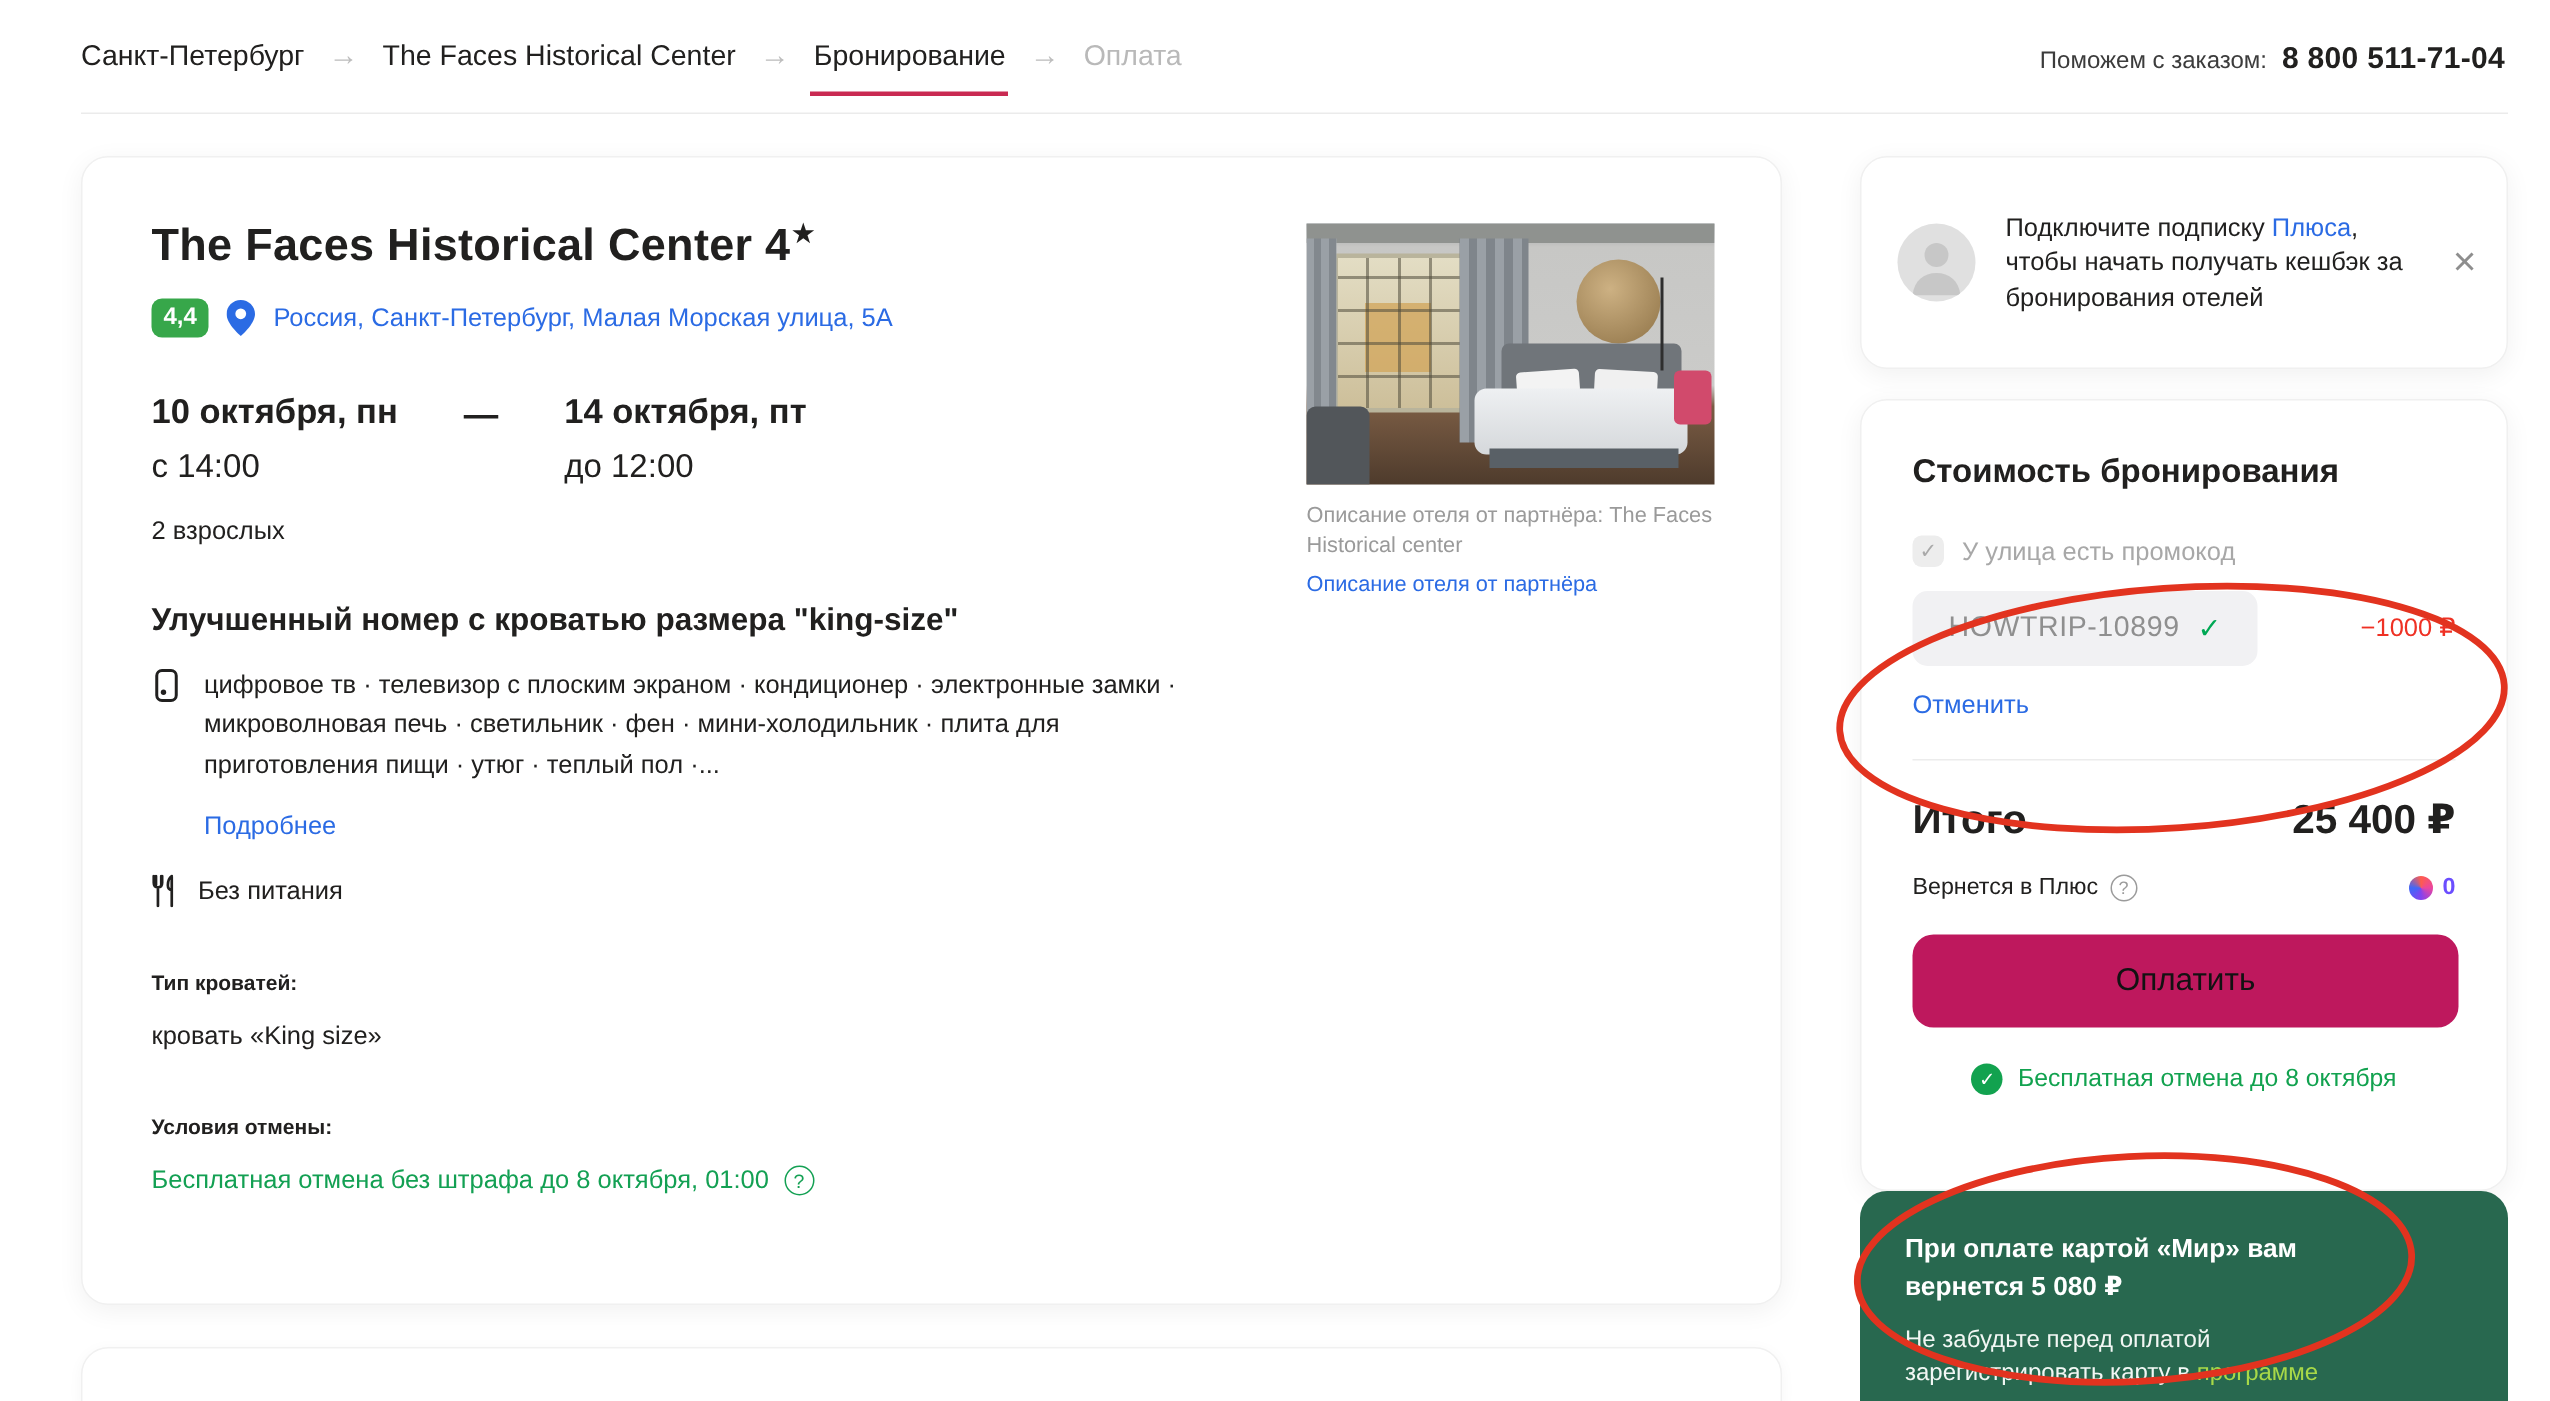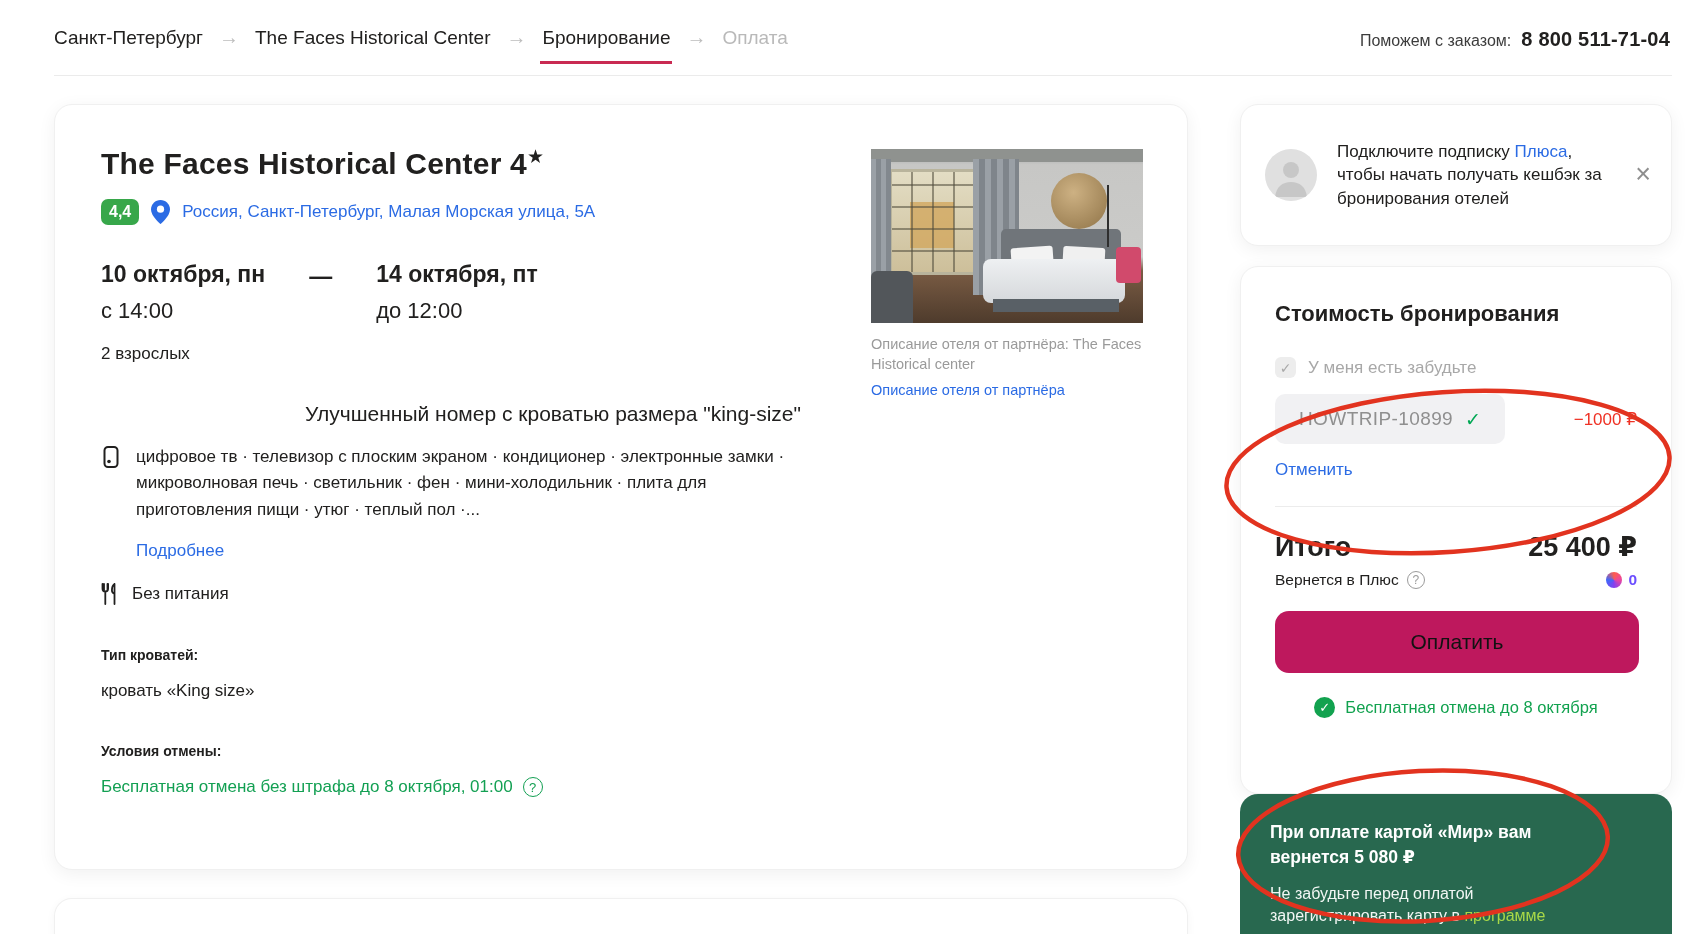--- a/index.html
+++ b/index.html
@@ -26,21 +26,21 @@
   .hotel-title{font-size:30px;font-weight:700;margin:0;letter-spacing:.2px;}
   .hotel-star{font-size:19px;vertical-align:super;line-height:0;}
   .rating-row{display:flex;align-items:center;gap:12px;margin-top:18px;}
   .rating-badge{background:#37a74a;color:#fff;font-weight:700;font-size:16px;border-radius:7px;padding:4px 8px;}
   .address{color:#2b6be4;font-size:17px;text-decoration:none;cursor:pointer;}
   .dates{display:flex;gap:44px;margin-top:36px;align-items:flex-start;}
   .date-big{font-size:23px;font-weight:700;}
   .date-sub{font-size:22px;margin-top:10px;}
   .date-dash{font-size:23px;font-weight:700;margin-top:2px;}
   .guests{font-size:17px;margin-top:20px;}
-  .room-name{font-size:21px;font-weight:400;margin-top:38px;width:700px;text-align:right;}
+  .room-name{font-size:21px;font-weight:700;margin-top:38px;width:700px;}
   .amenity-row{display:flex;gap:13px;margin-top:18px;width:700px;}
   .amenity-icon{flex:0 0 22px;padding-top:2px;}
   .amenities{font-size:17px;line-height:1.55;color:#21201f;}
   .more-link{display:inline-block;color:#2b6be4;font-size:17px;margin:18px 0 0 35px;cursor:pointer;}
   .meal-row{display:flex;gap:13px;align-items:center;margin-top:22px;font-size:17px;}
   .block-label{font-size:14px;font-weight:700;margin-top:42px;}
   .block-value{font-size:17px;margin-top:18px;}
   .cancel-policy{display:flex;align-items:center;gap:10px;margin-top:18px;color:#13a053;font-size:17px;}
   .qmark{display:inline-flex;align-items:center;justify-content:center;width:20px;height:20px;border:1.5px solid currentColor;border-radius:50%;font-size:13px;cursor:pointer;}
   .qmark.grey{color:#9b9b9b;width:18px;height:18px;font-size:12px;}
@@ -66,21 +66,21 @@
   .checkbox{width:21px;height:21px;border-radius:6px;background:#ededed;display:flex;align-items:center;justify-content:center;color:#a9a9a9;font-size:14px;font-weight:700;cursor:pointer;}
   .promo-label{color:#a8a8a8;font-size:17px;}
   .promo-row{margin-top:16px;}
   .promo-pill{width:230px;height:50px;background:#f1f1f3;border-radius:10px;display:flex;align-items:center;justify-content:center;gap:12px;cursor:text;}
   .promo-code{color:#8f8f8f;font-size:19px;letter-spacing:.4px;}
   .promo-ok{color:#00a854;font-size:19px;font-weight:700;}
   .promo-discount{color:#ef3124;font-size:17px;}
   .promo-cancel{display:inline-block;color:#2b6be4;font-size:17px;margin-top:16px;cursor:pointer;}
   .price-divider{height:1px;background:#ececec;margin:26px 0 24px 0;}
   .total-row{font-size:27px;font-weight:700;}
-  .plus-row{margin-top:8px;font-size:15.5px;}
+  .plus-row{margin-top:21px;font-size:15.5px;}
   .plus-row-left{display:flex;align-items:center;gap:8px;}
   .plus-row-right{display:flex;align-items:center;gap:6px;color:#6b4eff;font-size:15.5px;font-weight:700;}
   .plus-dot{width:16px;height:16px;border-radius:50%;background:conic-gradient(#ff5c4d,#eb469f,#8341ef,#3f68f9,#ff5c4d);}
   .pay-btn{margin-top:22px;width:364px;height:62px;border:none;border-radius:14px;background:#be185d;font-size:21px;font-weight:500;color:#121212;cursor:pointer;font-family:inherit;}
   .free-cancel{display:flex;align-items:center;justify-content:center;gap:10px;margin-top:24px;color:#12a24f;font-size:16.5px;}
   .ok-circle{width:21px;height:21px;border-radius:50%;background:#12a24f;color:#fff;display:flex;align-items:center;justify-content:center;font-size:13px;font-weight:700;}
   .mir-banner{position:absolute;left:1240px;top:794px;width:432px;height:140px;background:#28684f;border-radius:18px 18px 0 0;padding:26px 30px;color:#fff;}
   .mir-bold{font-weight:700;font-size:17.5px;line-height:1.45;width:330px;}
   .mir-note{font-size:16px;line-height:1.4;margin-top:12px;width:330px;color:#f2f7f4;}
   .mir-link{color:#a8d948;cursor:pointer;}
@@ -211,21 +211,21 @@
     </div>
     <span class="close-x">×</span>
   </aside>
 
   <aside class="card pricing-card">
     <div class="pricing-title">Стоимость бронирования</div>
 
 
     <div class="promo-check-row">
       <span class="checkbox">✓</span>
-      <span class="promo-label">У меня есть забудьте</span>
+      <span class="promo-label">У улица есть промокод</span>
     </div>
 
     <div class="row promo-row">
       <div class="promo-pill">
         <span class="promo-code">HOWTRIP-10899</span>
         <span class="promo-ok">✓</span>
       </div>
       <span class="promo-discount">−1000 ₽</span>
     </div>
     <a class="promo-cancel">Отменить</a>

